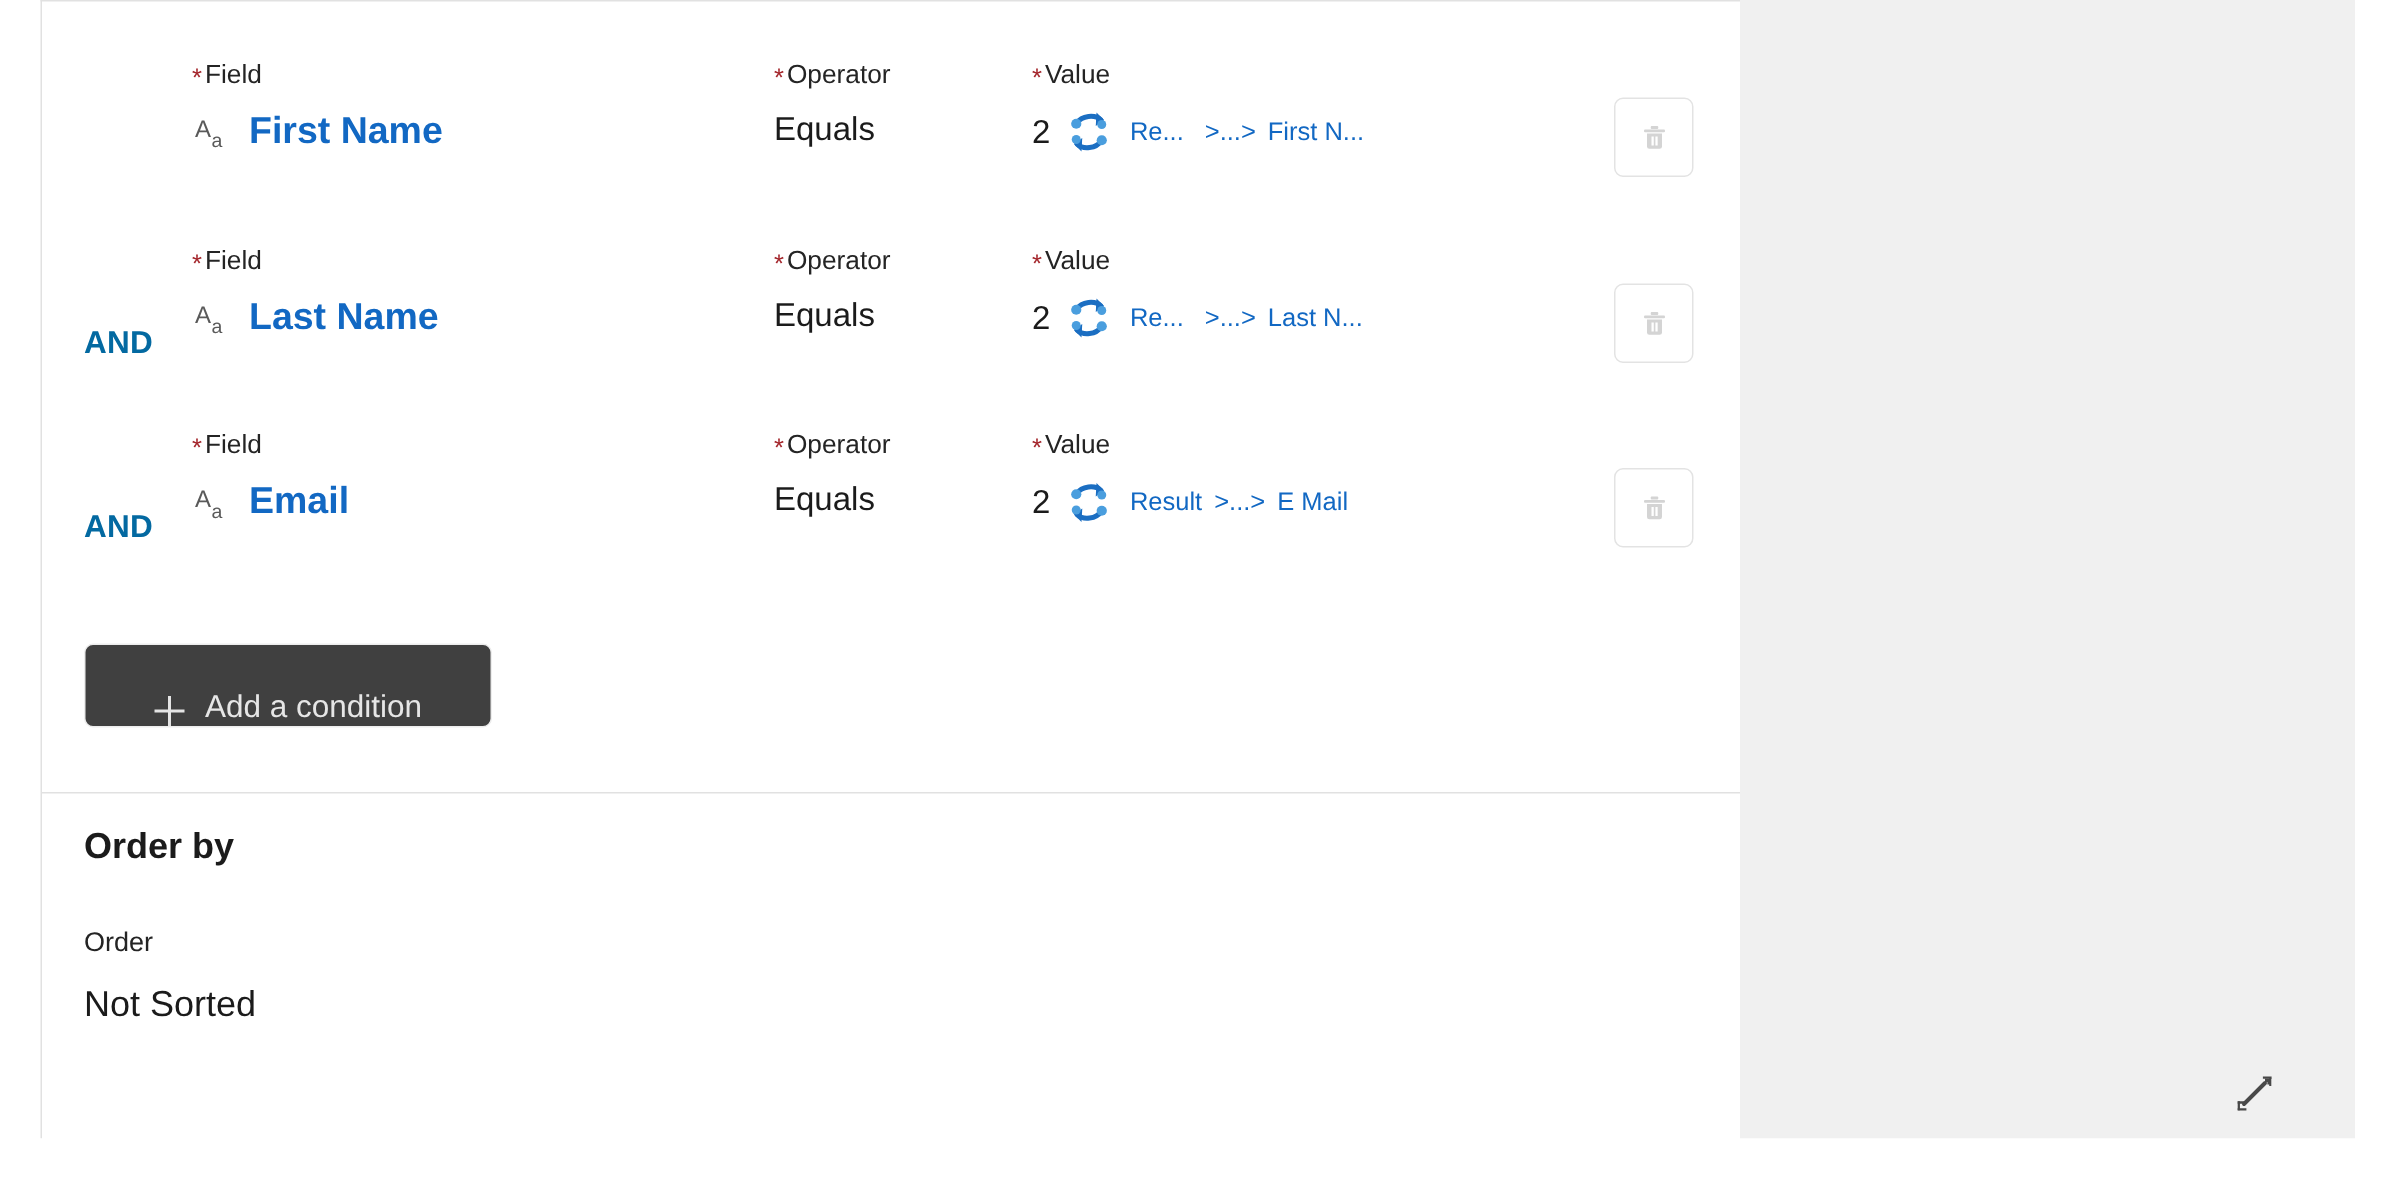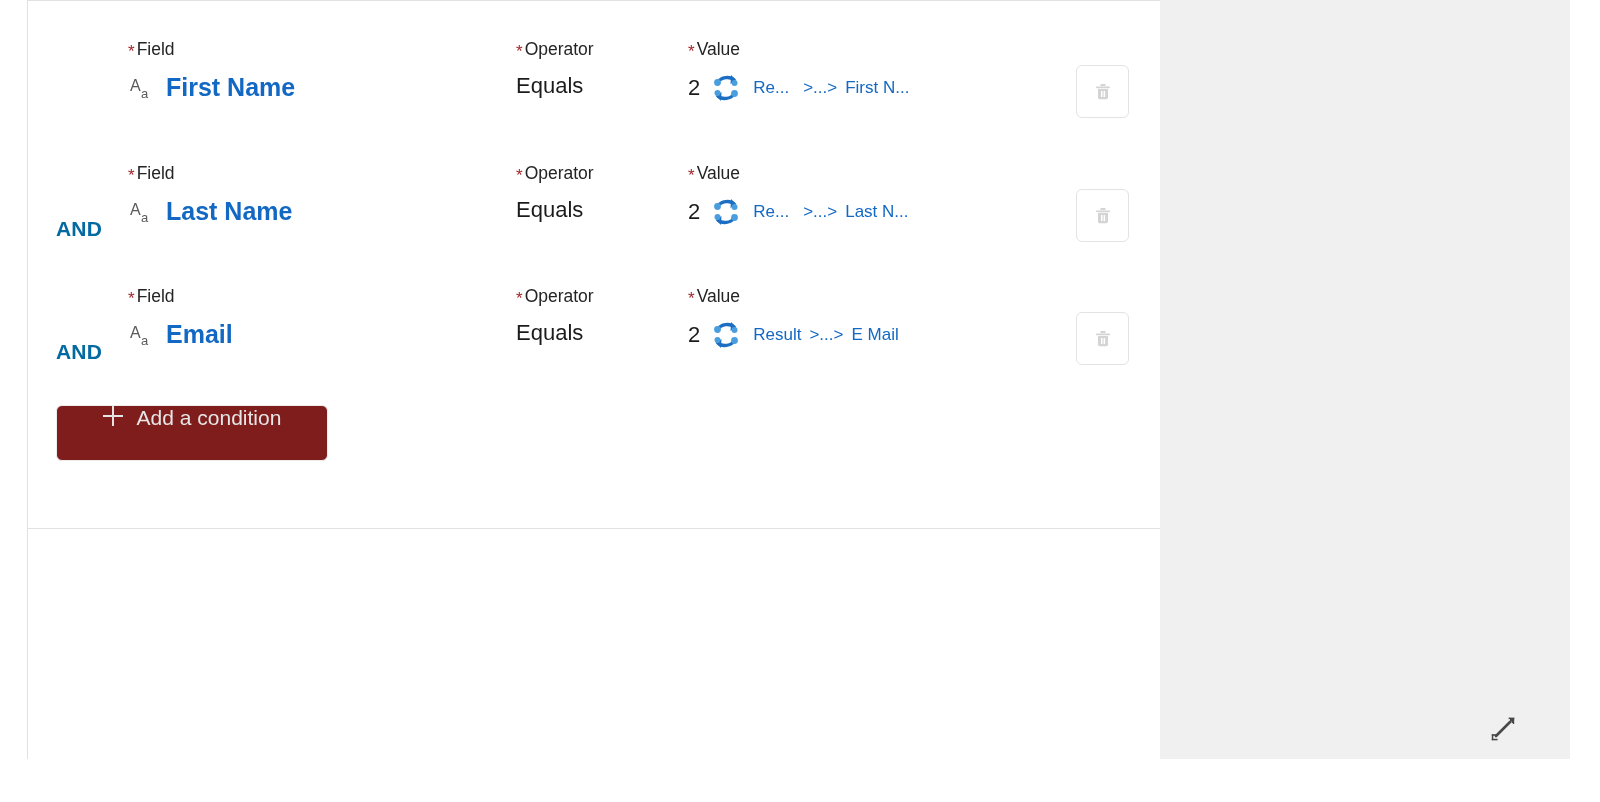--- a/index.html
+++ b/index.html
@@ -162,29 +162,29 @@
     align-items: center;
     justify-content: center;
     cursor: pointer;
   }
   .delete-btn svg { display: block; }
 
   
   .add-condition {
     position: absolute;
     left: 28px;
-    top: 404px;
+    top: 428px;
     width: 272px;
     height: 56px;
     border: 1px solid #ededed;
     border-radius: 6px;
-    background: #7f1d1d;
+    background: #404040;
     box-sizing: border-box;
     display: flex;
-    align-items: flex-start;
+    align-items: flex-end;
     justify-content: center;
     cursor: pointer;
   }
   .add-plus {
     display: inline-block;
     width: 20px;
     height: 20px;
     margin-right: 14px;
     position: relative;
   }
@@ -434,20 +434,25 @@
 
       <div class="add-condition">
         <span class="add-plus"></span>
         <span class="add-condition-label">Add a condition</span>
       </div>
 
     </div>
 
     <div class="section-divider"></div>
 
+    <div class="orderby-section">
+      <div class="orderby-title">Order by</div>
+      <div class="order-label">Order</div>
+      <div class="order-value">Not Sorted</div>
+    </div>
 
   </div>
 
   <div class="expand-icon">
     <svg width="34" height="34" viewBox="0 0 34 34">
       <g stroke="#484848" stroke-width="2.6" stroke-linecap="round" fill="none">
         <line x1="10" y1="24" x2="24" y2="10"></line>
       </g>
       <path d="M24 7 L28 7 L28 11 L25.6 11 L25.6 9.4 L24 9.4 Z" fill="#484848"></path>
       <path d="M26.8 6.6 L28.2 6.6 L28.2 12 L26.8 12 Z" fill="#484848"></path>

